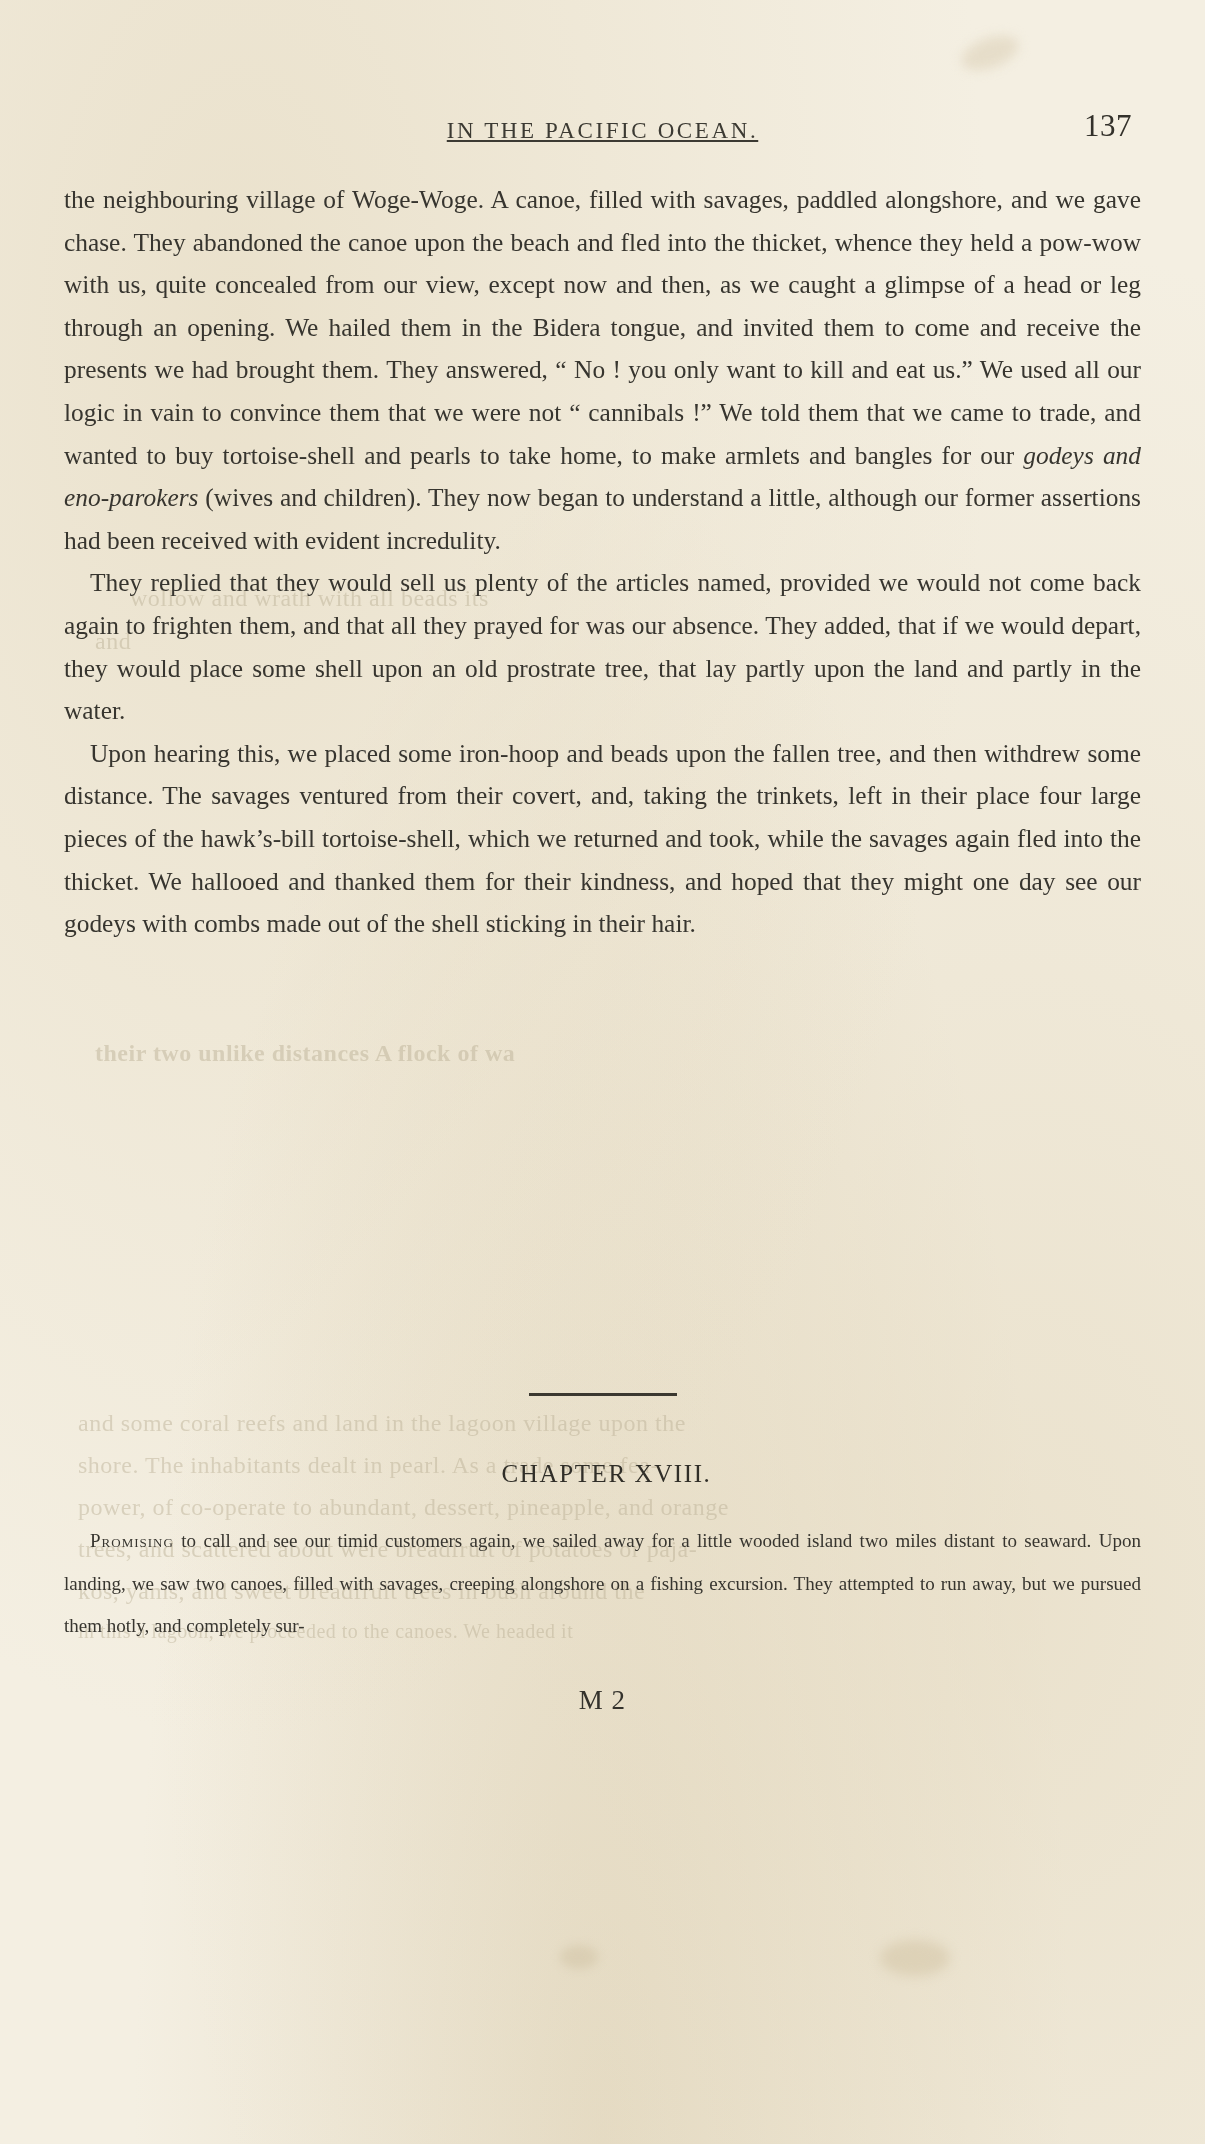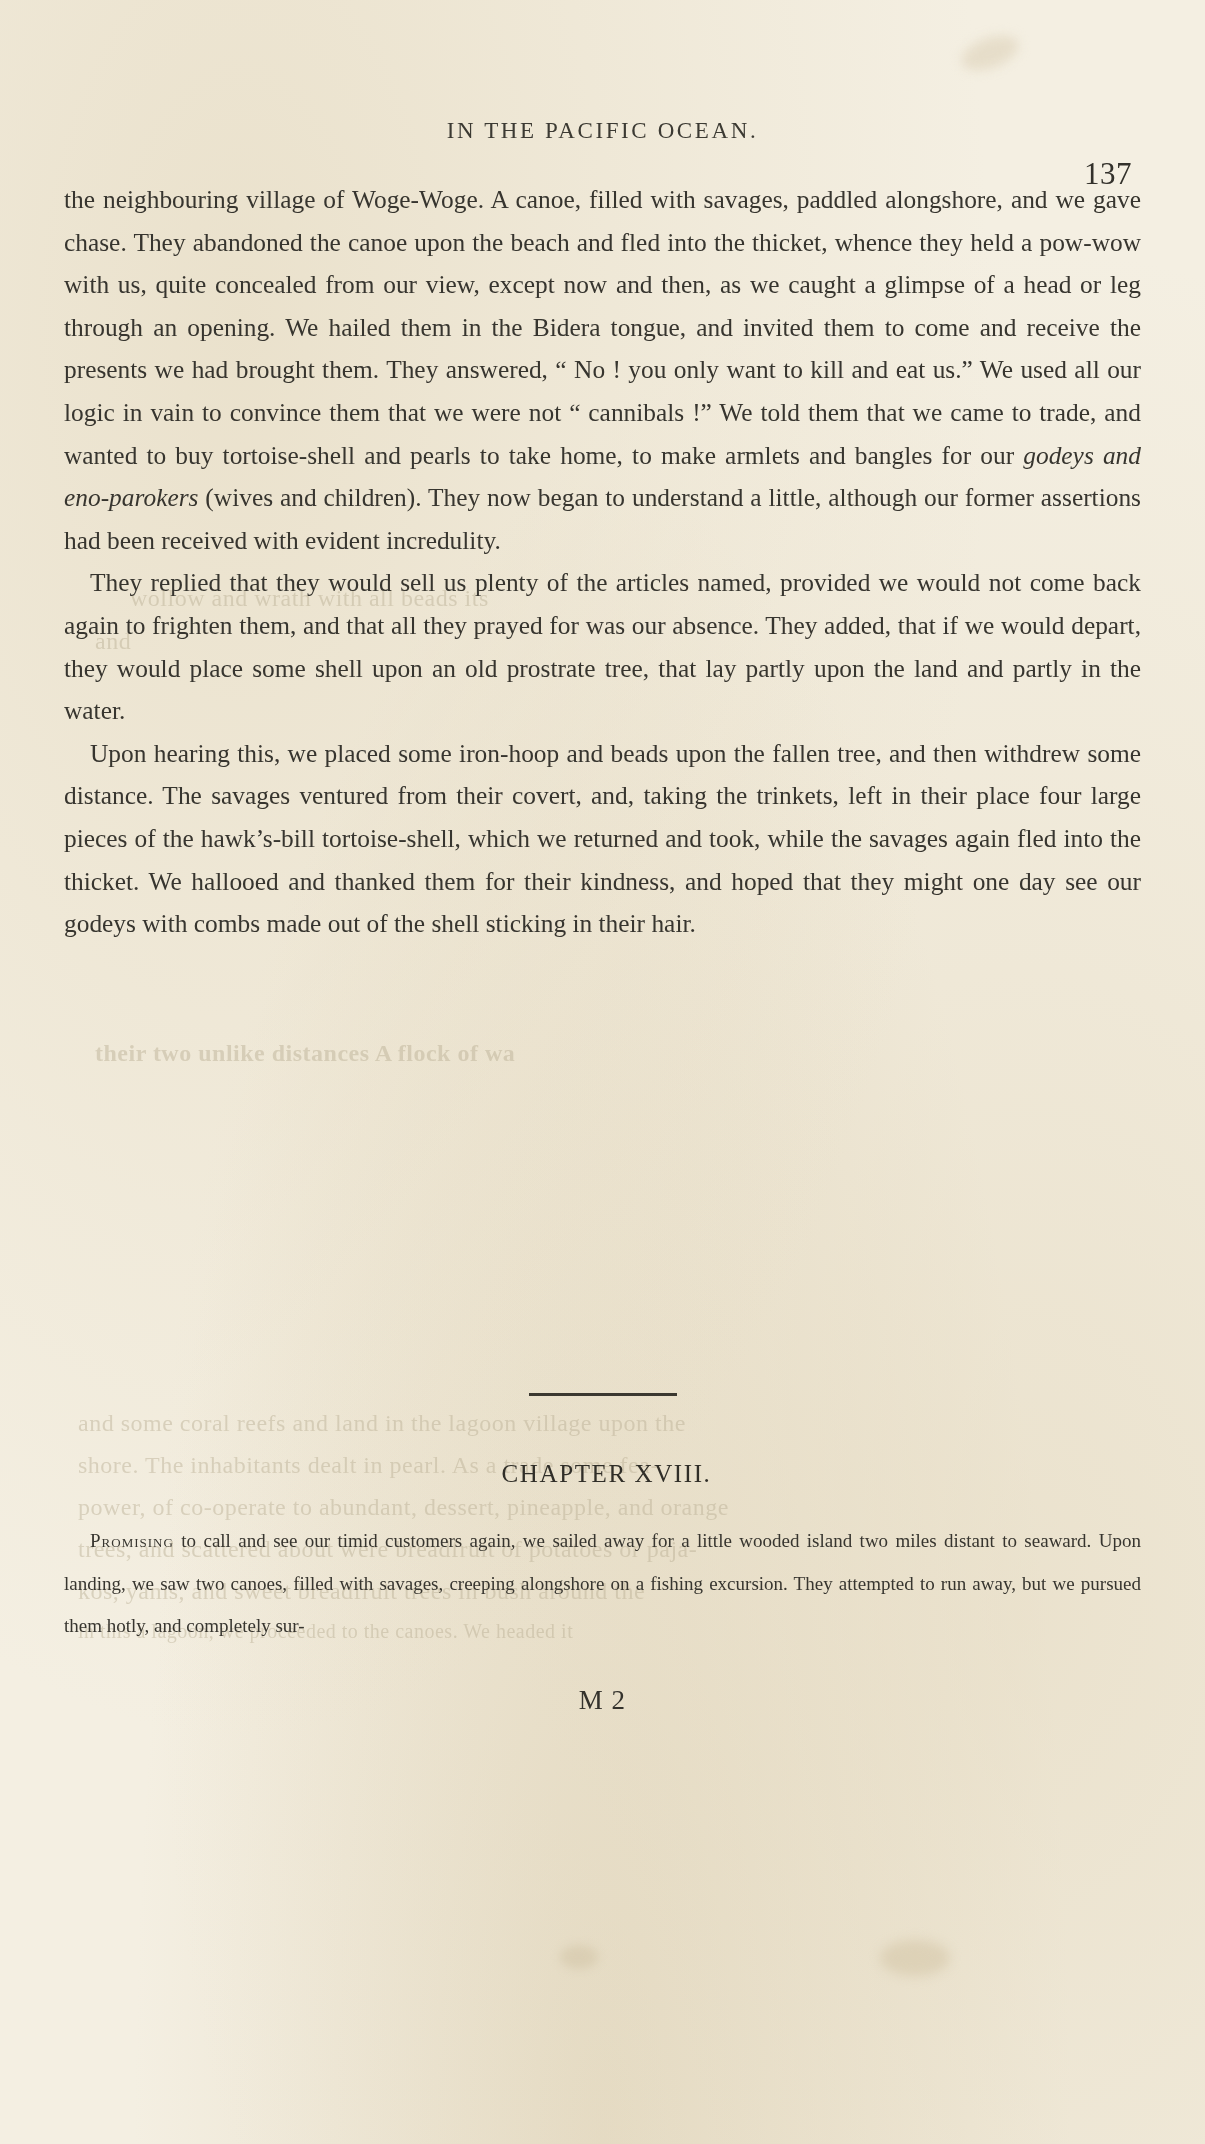--- a/index.html
+++ b/index.html
@@ -41,36 +41,36 @@
   }
   .runhead {
     position: absolute;
     top: 118px;
     left: 0;
     width: 1085px;
     display: flex;
     align-items: flex-end;
     justify-content: center;
     color: #3c3a33;
+    text-decoration: underline;
   }
   .runhead .title {
     font-size: 23px;
     letter-spacing: 2.6px;
     font-variant: small-caps;
     text-transform: uppercase;
   }
   .runhead .folio {
     position: absolute;
     right: 13px;
     top: -10px;
     font-size: 31px;
     font-family: "Liberation Serif", serif;
     color: #33312b;
     letter-spacing: 0.5px;
-    margin-top: 48px;
   }
   .body {
     position: absolute;
     top: 178px;
     left: 4px;
     width: 1077px;
     color: #37352f;
     font-size: 25.4px;
     line-height: 42.6px;
     text-align: justify;

